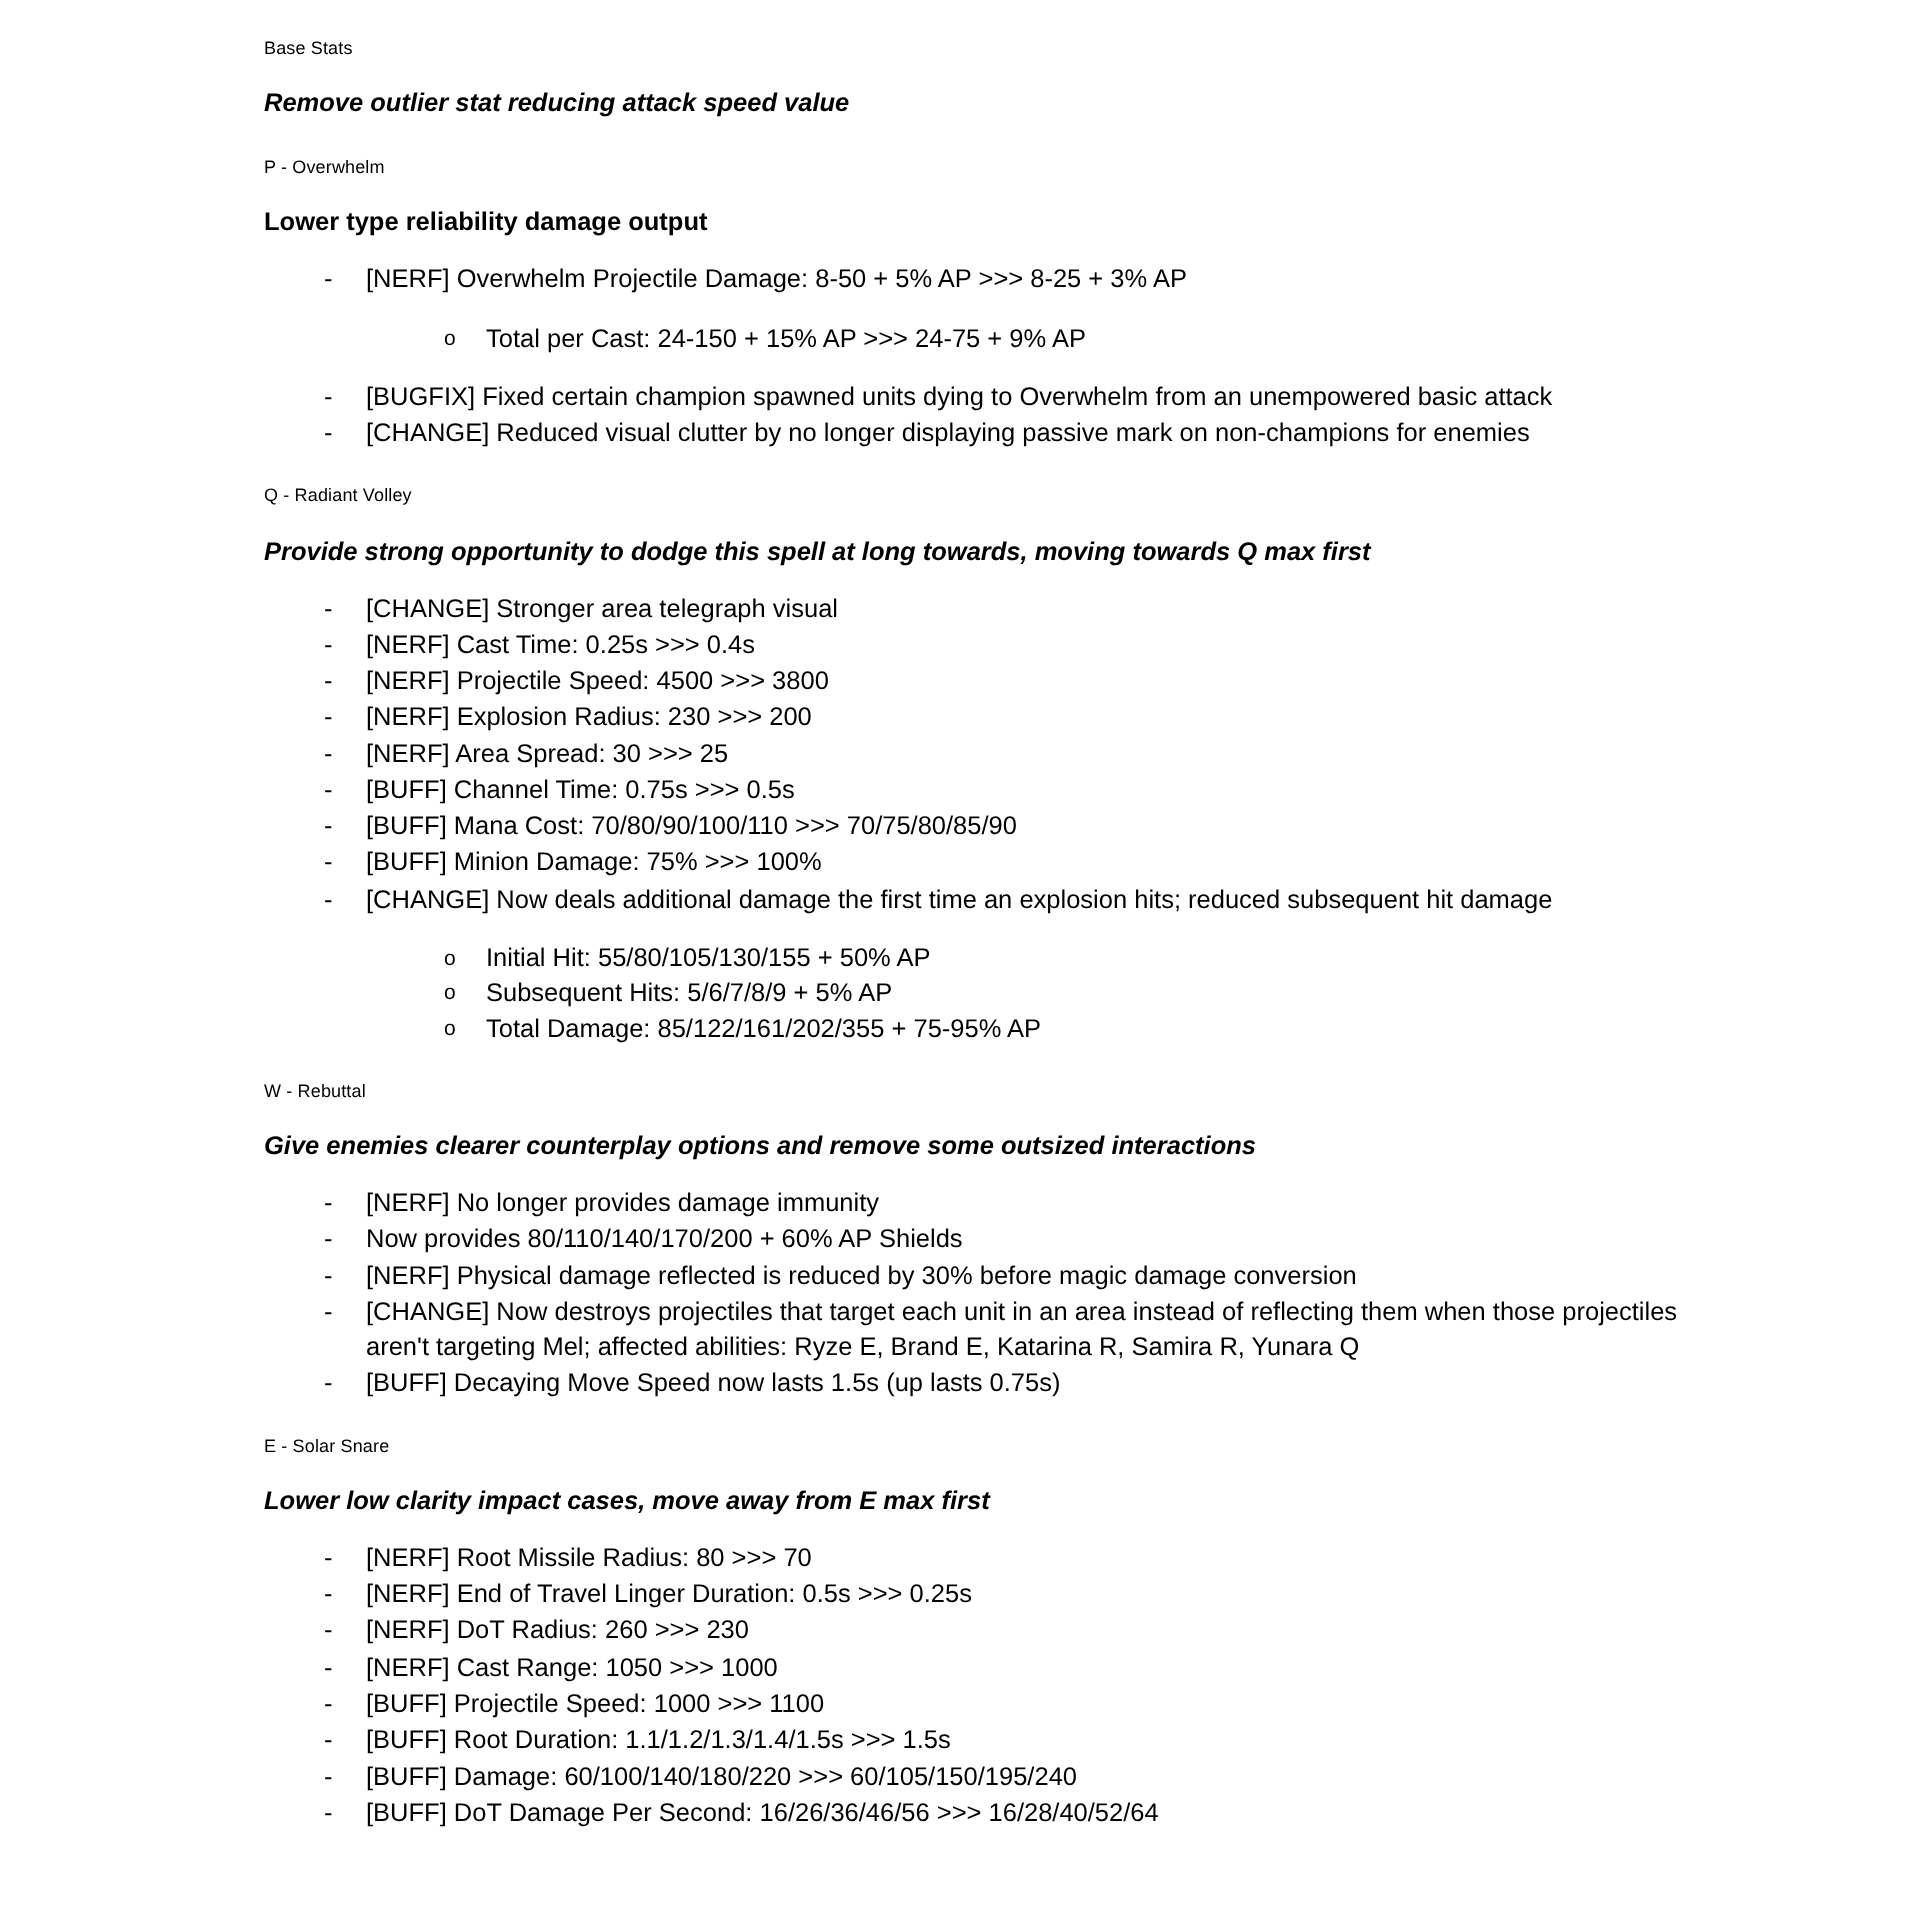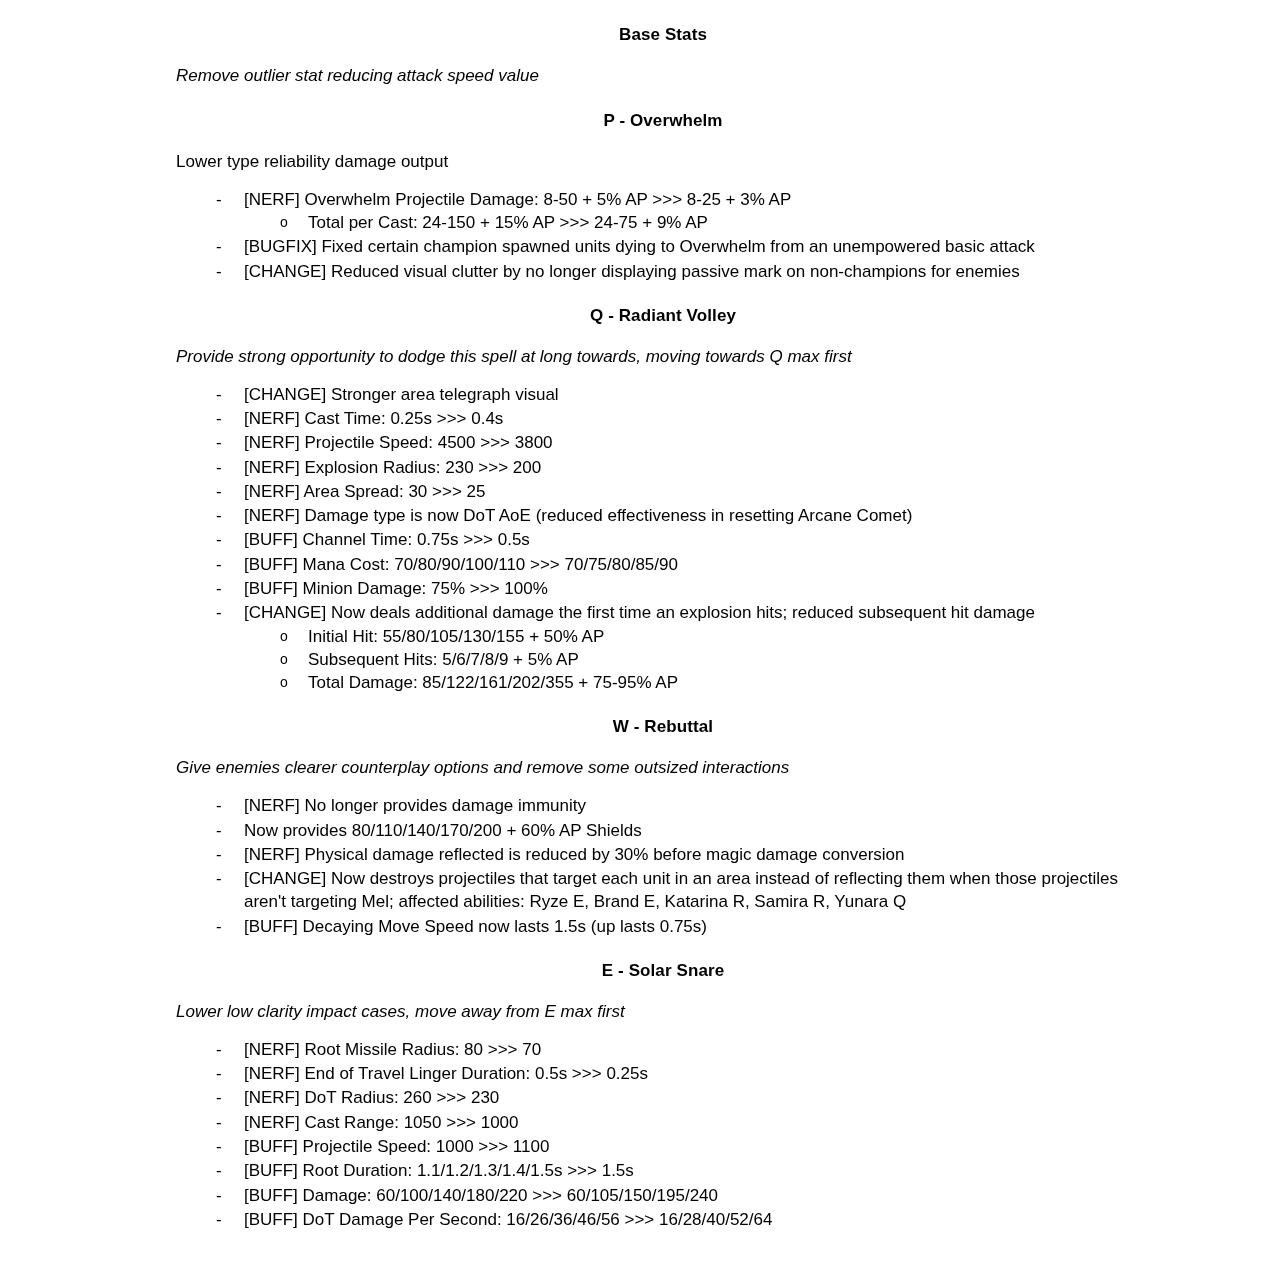--- a/index.html
+++ b/index.html
@@ -18,34 +18,34 @@
     width: 1280px;
     min-height: 1280px;
     box-sizing: border-box;
     padding: 24px 130px 20px 176px;
     background: #ffffff;
   }
   .section {
     margin: 0;
   }
   h2.section-title {
-    font-size: 17px;
-    font-weight: bold;
+    font-size: 12px;
+    font-weight: normal;
     margin: 0 0 0 0;
     line-height: 1.35;
     letter-spacing: 0.1px;
-    text-align: center;
   }
   .section + .section {
     margin-top: 22px;
   }
   p.intent {
     font-size: 17px;
     margin: 18px 0 0 0;
     line-height: 1.35;
+    font-weight: bold;
   }
   p.intent.italic {
     font-style: italic;
   }
   ul.changes {
     list-style: none;
     margin: 14px 0 0 0;
     padding: 0 0 0 36px;
   }
   ul.changes > li {
@@ -57,21 +57,21 @@
   }
   ul.changes > li::before {
     content: "-";
     position: absolute;
     left: 4px;
     top: 0;
     color: #000;
   }
   ul.sub {
     list-style: none;
-    margin: 0;
+    margin: 16px;
     padding: 0 0 0 32px;
   }
   ul.sub > li {
     position: relative;
     font-size: 17px;
     line-height: 1.37;
     padding-left: 32px;
     margin: 0;
   }
   ul.sub > li::before {
@@ -126,23 +126,20 @@
           <li>
             <span class="wrap">[NERF] Projectile Speed: 4500 &gt;&gt;&gt; 3800</span>
           </li>
           <li>
             <span class="wrap">[NERF] Explosion Radius: 230 &gt;&gt;&gt; 200</span>
           </li>
           <li>
             <span class="wrap">[NERF] Area Spread: 30 &gt;&gt;&gt; 25</span>
           </li>
           <li>
-            <span class="wrap">[NERF] Damage type is now DoT AoE (reduced effectiveness in resetting Arcane Comet)</span>
-          </li>
-          <li>
             <span class="wrap">[BUFF] Channel Time: 0.75s &gt;&gt;&gt; 0.5s</span>
           </li>
           <li>
             <span class="wrap">[BUFF] Mana Cost: 70/80/90/100/110 &gt;&gt;&gt; 70/75/80/85/90</span>
           </li>
           <li>
             <span class="wrap">[BUFF] Minion Damage: 75% &gt;&gt;&gt; 100%</span>
           </li>
           <li>
             <span class="wrap">[CHANGE] Now deals additional damage the first time an explosion hits; reduced subsequent hit damage</span>

